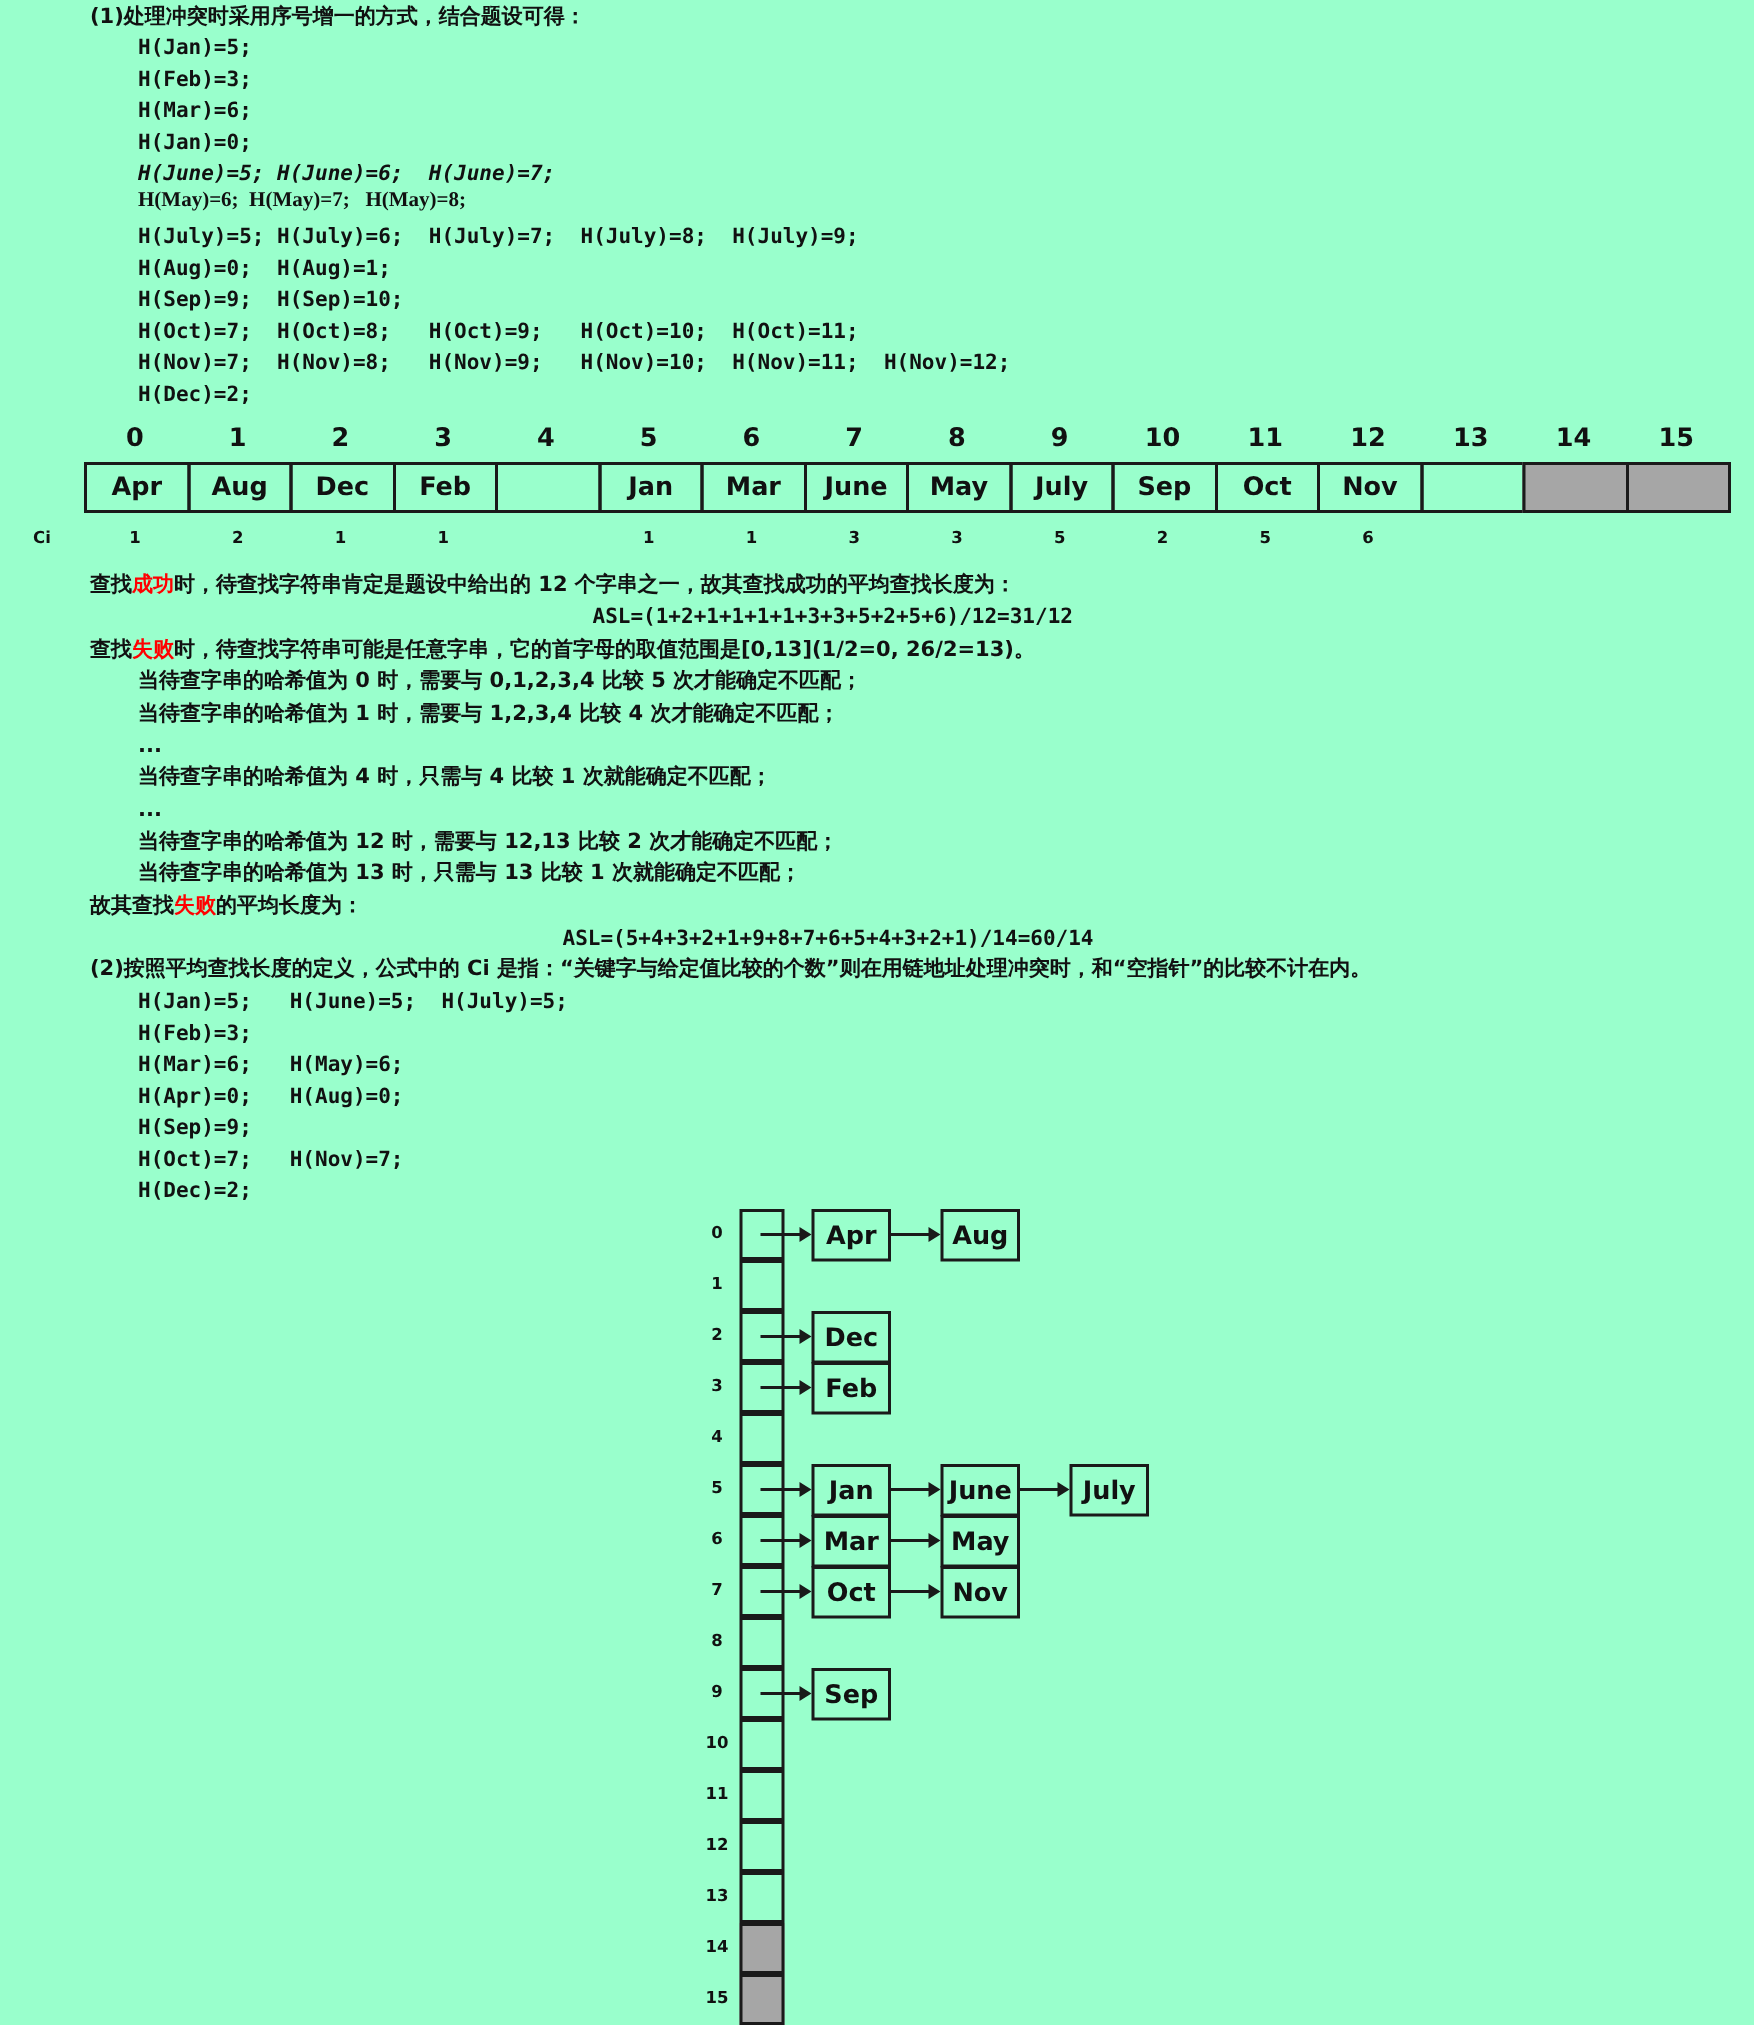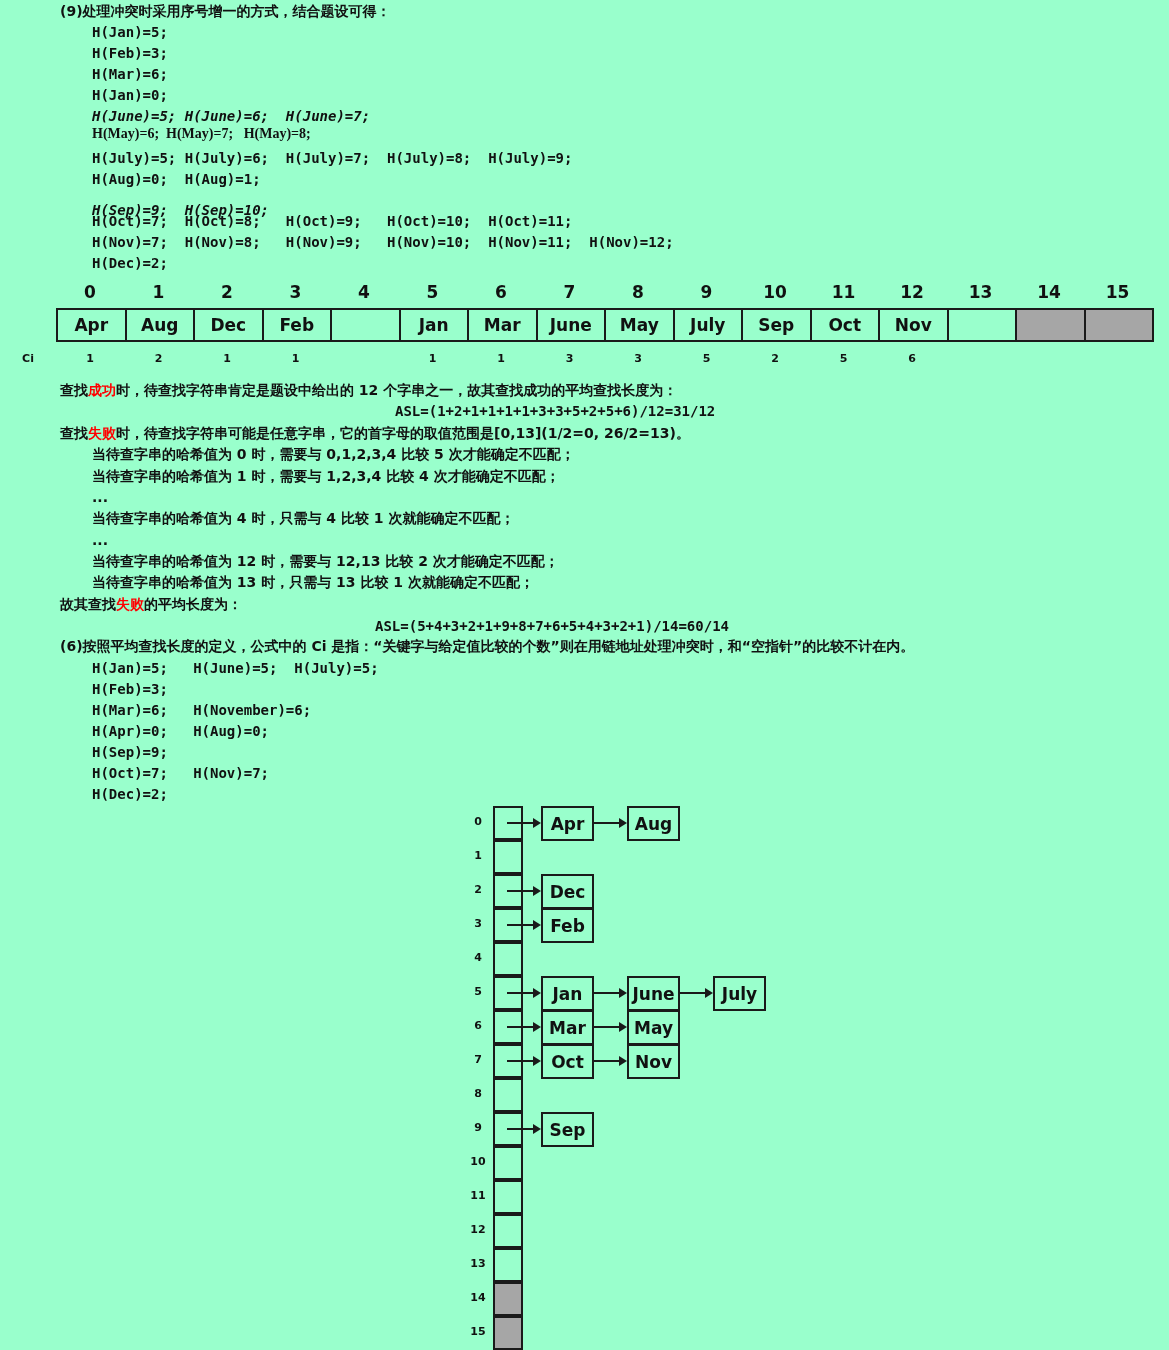--- a/index.html
+++ b/index.html
@@ -18,31 +18,31 @@
   .bucket { position:absolute; left:493px; width:30px; height:34px; border:2px solid #1a1a1a; box-sizing:border-box; }
   .bidx { position:absolute; left:465px; width:26px; text-align:center; font-family:"DejaVu Sans","Liberation Sans",sans-serif; font-size:11px; }
   .node { position:absolute; width:53px; height:35px; border:2px solid #1a1a1a; box-sizing:border-box;
     font-family:"DejaVu Sans","Liberation Sans",sans-serif; font-size:17px; display:flex; align-items:center; justify-content:center; }
   .arrow { position:absolute; height:2px; background:#1a1a1a; }
   .arrow::after { content:""; position:absolute; right:-2px; top:-4px; border-left:8px solid #1a1a1a; border-top:5px solid transparent; border-bottom:5px solid transparent; }
 </style>
 </head>
 <body>
 
-<div class="line cjk" style="left:60px;top:2px;">(9)处理冲突时采用序号增一的方式，结合题设可得：</div>
+<div class="line cjk" style="left:60px;top:2px;">(1)处理冲突时采用序号增一的方式，结合题设可得：</div>
 <div id="p1lines">
     <div class="line" style="left:92px;top:23px;">H(Jan)=5;</div>
     <div class="line" style="left:92px;top:44px;">H(Feb)=3;</div>
     <div class="line" style="left:92px;top:65px;">H(Mar)=6;</div>
     <div class="line" style="left:92px;top:86px;">H(Jan)=0;</div>
     <div class="line" style="left:92px;top:107px;font-style:italic;">H(June)=5; H(June)=6;  H(June)=7;</div>
     <div class="line" style="left:92px;top:125px;font-family:Liberation Serif, serif;">H(May)=6;  H(May)=7;   H(May)=8;</div>
     <div class="line" style="left:92px;top:149px;">H(July)=5; H(July)=6;  H(July)=7;  H(July)=8;  H(July)=9;</div>
     <div class="line" style="left:92px;top:170px;">H(Aug)=0;  H(Aug)=1;</div>
-    <div class="line" style="left:92px;top:201px;font-style:italic;">H(Sep)=9;  H(Sep)=10;</div>
+    <div class="line" style="left:92px;top:191px;">H(Sep)=9;  H(Sep)=10;</div>
     <div class="line" style="left:92px;top:212px;">H(Oct)=7;  H(Oct)=8;   H(Oct)=9;   H(Oct)=10;  H(Oct)=11;</div>
     <div class="line" style="left:92px;top:233px;">H(Nov)=7;  H(Nov)=8;   H(Nov)=9;   H(Nov)=10;  H(Nov)=11;  H(Nov)=12;</div>
     <div class="line" style="left:92px;top:254px;">H(Dec)=2;</div>
   </div>
 
 <div id="htable">
     <div class="hidx" style="left:56px;">0</div>
     <div class="hcell" style="left:56px;width:70.5px;">Apr</div>
     <div class="ci" style="left:56px;">1</div>
     <div class="hidx" style="left:124.5px;">1</div>
@@ -101,25 +101,25 @@
     <div class="line cjk" style="left:92px;top:467px;">当待查字串的哈希值为 1 时，需要与 1,2,3,4 比较 4 次才能确定不匹配；</div>
     <div class="line cjk" style="left:92px;top:488px;">...</div>
     <div class="line cjk" style="left:92px;top:509px;">当待查字串的哈希值为 4 时，只需与 4 比较 1 次就能确定不匹配；</div>
     <div class="line cjk" style="left:92px;top:531px;">...</div>
     <div class="line cjk" style="left:92px;top:552px;">当待查字串的哈希值为 12 时，需要与 12,13 比较 2 次才能确定不匹配；</div>
     <div class="line cjk" style="left:92px;top:573px;">当待查字串的哈希值为 13 时，只需与 13 比较 1 次就能确定不匹配；</div>
   </div>
 <div class="line cjk" style="left:60px;top:595px;"><span>故其查找</span><span class="red">失败</span><span>的平均长度为：</span></div>
 <div class="line" style="left:375px;top:617px;">ASL=(5+4+3+2+1+9+8+7+6+5+4+3+2+1)/14=60/14</div>
 
-<div class="line cjk" style="left:60px;top:637px;">(6)按照平均查找长度的定义，公式中的 Ci 是指：“关键字与给定值比较的个数”则在用链地址处理冲突时，和“空指针”的比较不计在内。</div>
+<div class="line cjk" style="left:60px;top:637px;">(2)按照平均查找长度的定义，公式中的 Ci 是指：“关键字与给定值比较的个数”则在用链地址处理冲突时，和“空指针”的比较不计在内。</div>
 <div id="p2lines">
     <div class="line" style="left:92px;top:659px;">H(Jan)=5;   H(June)=5;  H(July)=5;</div>
     <div class="line" style="left:92px;top:680px;">H(Feb)=3;</div>
-    <div class="line" style="left:92px;top:701px;">H(Mar)=6;   H(November)=6;</div>
+    <div class="line" style="left:92px;top:701px;">H(Mar)=6;   H(May)=6;</div>
     <div class="line" style="left:92px;top:722px;">H(Apr)=0;   H(Aug)=0;</div>
     <div class="line" style="left:92px;top:743px;">H(Sep)=9;</div>
     <div class="line" style="left:92px;top:764px;">H(Oct)=7;   H(Nov)=7;</div>
     <div class="line" style="left:92px;top:785px;">H(Dec)=2;</div>
   </div>
 
 <div id="chain">
     <div class="bucket" style="top:806px;"></div>
     <div class="bidx" style="top:815px;">0</div>
     <div class="bucket" style="top:840px;"></div>

